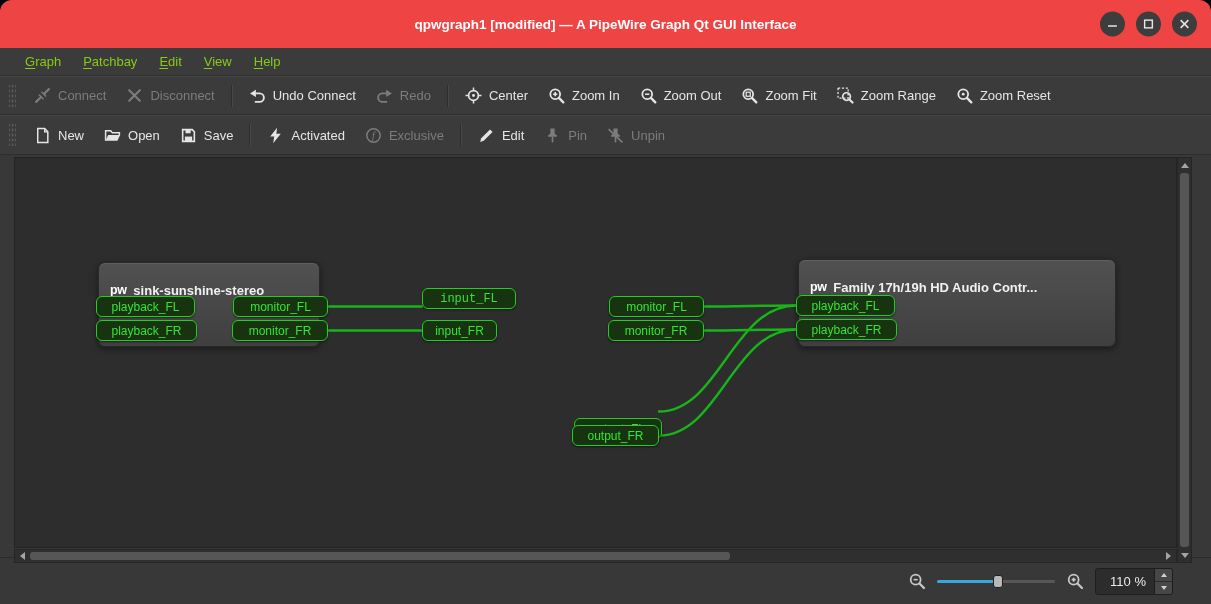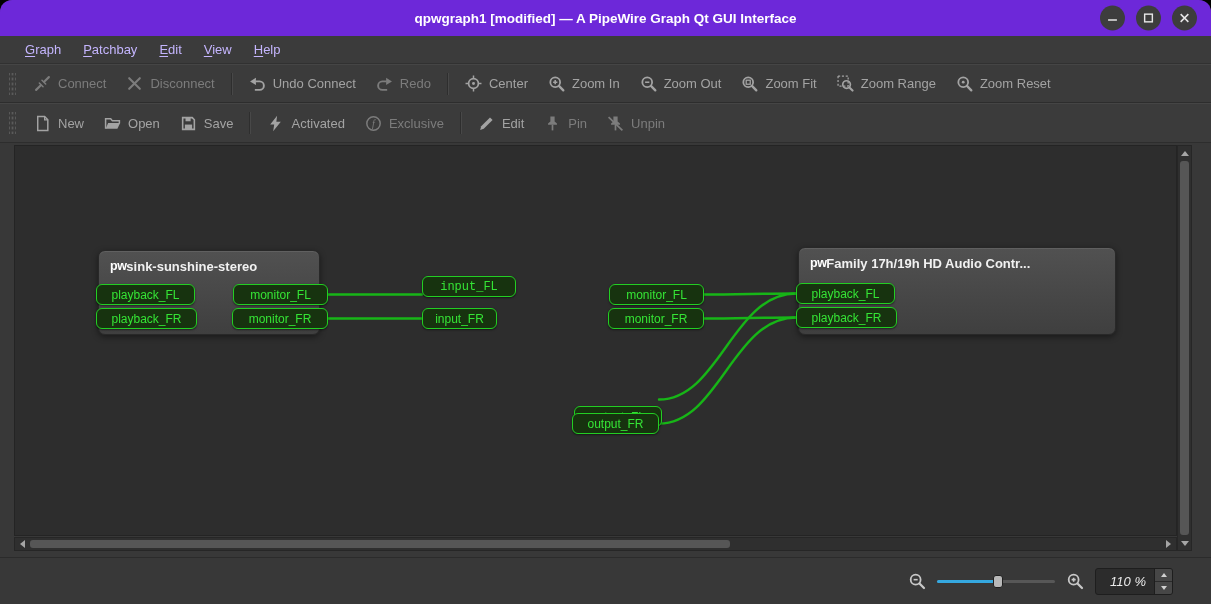--- a/index.html
+++ b/index.html
@@ -1,58 +1,58 @@
 <!DOCTYPE html>
 <html><head>
 <meta charset="utf-8">
 <style>
   html,body{margin:0;padding:0;background:#000;width:1211px;height:604px;overflow:hidden;
     font-family:"Liberation Sans",sans-serif;-webkit-font-smoothing:antialiased;}
   .window{width:1211px;height:604px;border-radius:12px 12px 0 0;overflow:hidden;
     background:#383838;display:flex;flex-direction:column;}
 
   
-  .titlebar{height:36px;background:#6d28d9;display:flex;align-items:center;position:relative;flex:0 0 auto;}
+  .titlebar{height:48px;background:#ef4444;display:flex;align-items:center;position:relative;flex:0 0 auto;}
   .titlebar-title{flex:1;text-align:center;color:#ffffff;font-weight:bold;font-size:13.5px;}
   .window-controls{position:absolute;right:14px;top:50%;transform:translateY(-50%);display:flex;gap:11px;}
   .wbtn{width:25px;height:25px;border-radius:50%;background:#3d3d3d;display:flex;align-items:center;justify-content:center;}
   .wbtn svg{width:11px;height:11px;}
 
   
   .menubar{height:27px;background:#3b3b3b;display:flex;align-items:stretch;padding-left:14px;
     border-bottom:1px solid #313131;flex:0 0 auto;}
-  .menu-item{display:flex;align-items:center;padding:0 11px;color:#c4b5fd;font-size:13px;cursor:default;}
+  .menu-item{display:flex;align-items:center;padding:0 11px;color:#84cc16;font-size:13px;cursor:default;}
   .menu-item .mn{text-decoration:underline;text-underline-offset:2px;}
 
   
   .toolbar{background:#3b3b3b;display:flex;align-items:center;padding:0 6px;gap:2px;
     border-top:1px solid #454545;border-bottom:1px solid #2d2d2d;flex:0 0 auto;}
   .toolbar.tb1{height:37px;}
   .toolbar.tb2{height:38px;}
   .tb-handle{width:7px;height:22px;margin:0 7px 0 3px;
     background-image:radial-gradient(circle,#616161 1px,transparent 1.3px);
     background-size:3.5px 5px;background-position:center;}
-  .tbtn{display:flex;align-items:center;gap:7px;padding:5px 9px;border-radius:4px;color:#a3a3a3;font-size:13px;cursor:default;white-space:nowrap;}
+  .tbtn{display:flex;align-items:center;gap:7px;padding:5px 9px;border-radius:4px;color:#e5e5e5;font-size:13px;cursor:default;white-space:nowrap;}
   .tbtn.disabled{color:#7c7c7c;}
   .ticon{width:17px;height:17px;display:flex;align-items:center;justify-content:center;}
   .ticon svg{width:17px;height:17px;}
   .tsep{width:0;height:22px;border-left:1px solid #2e2e2e;border-right:1px solid #484848;margin:0 5px;}
   .combo{display:flex;align-items:center;gap:6px;background:#454545;border:1px solid #262626;border-radius:4px;
     padding:4px 9px;color:#e8e8e8;font-size:13px;box-shadow:inset 0 1px 0 #565656;margin:0 6px;}
   .combo-arrow{width:0;height:0;border-left:4px solid transparent;border-right:4px solid transparent;
     border-top:5px solid #c9c9c9;margin-left:10px;}
 
   
   .canvas-wrap{position:relative;flex:1;background:#383838;}
   .canvas{position:absolute;left:14px;top:2px;width:1163px;height:391px;background:#2d2d2d;
     border:1px solid #242424;box-sizing:border-box;overflow:hidden;}
   .links{position:absolute;left:0;top:0;width:1163px;height:391px;}
   .node{position:absolute;background:linear-gradient(180deg,#515151,#3f3f3f);border:1px solid #282828;
     border-radius:7px;box-shadow:inset 0 1px 0 rgba(255,255,255,.09),0 2px 6px rgba(0,0,0,.45);box-sizing:border-box;}
-  .node-title{display:flex;align-items:center;padding:8px 11px 4px;color:#f1f1f1;font-weight:bold;font-size:13px;white-space:nowrap;overflow:hidden;}
+  .node-title{display:flex;align-items:center;gap:7px;padding:20px 11px 4px;color:#f1f1f1;font-weight:bold;font-size:13px;white-space:nowrap;overflow:hidden;}
   .pw-glyph{font-weight:700;font-size:12.5px;color:#ffffff;letter-spacing:-.5px;line-height:1;}
   .rec-icon svg{width:16px;height:16px;}
   .port{position:absolute;box-sizing:border-box;height:21px;border:1.5px solid #23ce23;border-radius:6px;
     background:#17330f;color:#35e435;font-size:12px;display:flex;align-items:center;justify-content:center;
     white-space:nowrap;box-shadow:0 1px 2px rgba(0,0,0,.5);}
 
   
   .vscroll{position:absolute;left:1177px;top:2px;width:15px;height:406px;background:#2f2f2f;border:1px solid #262626;box-sizing:border-box;}
   .hscroll{position:absolute;left:14px;top:394px;width:1163px;height:14px;background:#2f2f2f;border:1px solid #262626;box-sizing:border-box;}
   .sb-thumb{position:absolute;background:#565656;border-radius:3px;}
@@ -69,21 +69,21 @@
   .statusbar{height:47px;flex:0 0 auto;background:#383838;border-top:1px solid #2b2b2b;display:flex;
     align-items:center;justify-content:flex-end;gap:11px;padding:0 38px 0 12px;box-sizing:border-box;}
   .sicon{width:18px;height:18px;color:#c8c8c8;display:flex;}
   .sicon svg{width:18px;height:18px;}
   .slider{position:relative;width:118px;height:19px;}
   .slider-track{position:absolute;left:0;right:0;top:8px;height:3px;background:#575757;border-radius:2px;}
   .slider-fill{position:absolute;left:0;width:52%;top:8px;height:3px;background:#35a8e0;border-radius:2px;}
   .slider-handle{position:absolute;left:calc(52% - 5px);top:3px;width:10px;height:13px;background:#b8b8b8;
     border:1px solid #1f1f1f;border-radius:3px;box-sizing:border-box;}
   .spinbox{display:flex;align-items:stretch;background:#2c2c2c;border:1px solid #1e1e1e;border-radius:3px;height:25px;overflow:hidden;}
-  .spin-value{display:flex;align-items:center;padding:0 8px;color:#eaeaea;font-size:13px;min-width:42px;justify-content:flex-end;font-style:italic;}
+  .spin-value{display:flex;align-items:center;padding:0 8px;color:#eaeaea;font-size:13px;min-width:42px;justify-content:flex-end;}
   .spin-buttons{display:flex;flex-direction:column;width:17px;border-left:1px solid #1e1e1e;}
   .spin-up,.spin-down{flex:1;background:#474747;display:flex;align-items:center;justify-content:center;}
   .spin-up{border-bottom:1px solid #2a2a2a;}
   .tri.sm-up{border-left:3.5px solid transparent;border-right:3.5px solid transparent;border-bottom:4.5px solid #d0d0d0;}
   .tri.sm-down{border-left:3.5px solid transparent;border-right:3.5px solid transparent;border-top:4.5px solid #d0d0d0;}
 </style>
 </head>
 <body>
 
 <div class="window">

